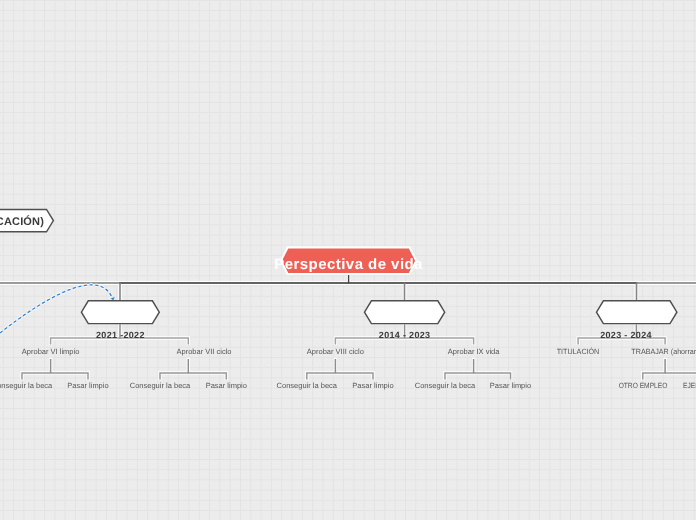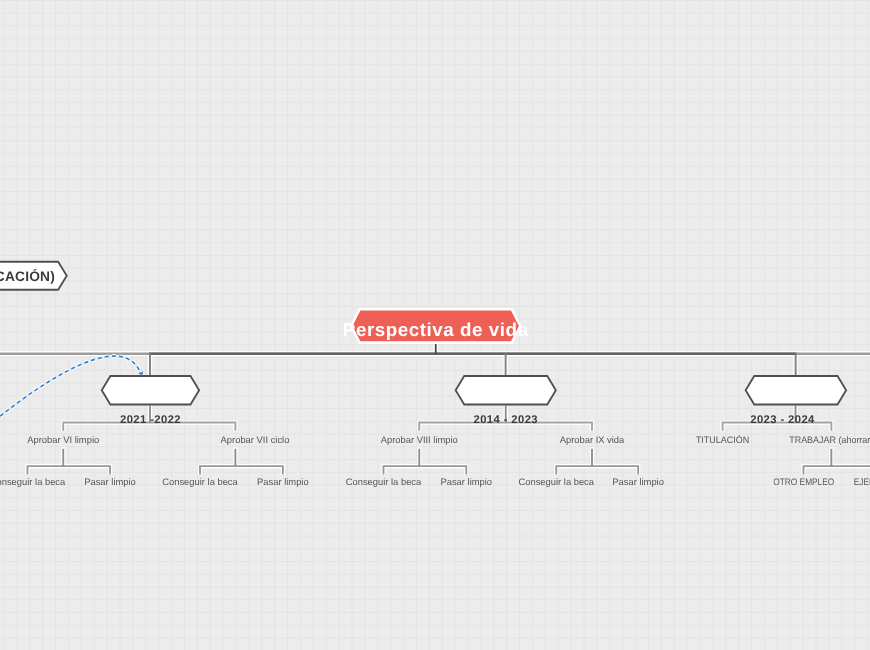--- a/index.html
+++ b/index.html
@@ -98,21 +98,21 @@
   </svg>
 
   <div id="labels">
     <div class="lbl root-label">Perspectiva de vida</div>
     <div class="lbl yr" style="left:120.4px">2021 -2022</div>
     <div class="lbl yr" style="left:404.6px">2014 - 2023</div>
     <div class="lbl yr" style="left:626px">2023 - 2024</div>
 
     <div class="lbl l2" style="left:50.6px">Aprobar VI limpio</div>
     <div class="lbl l2" style="left:204px">Aprobar VII ciclo</div>
-    <div class="lbl l2" style="left:335.4px">Aprobar VIII limpio</div>
+    <div class="lbl l2" style="left:335.4px">Aprobar VIII ciclo</div>
     <div class="lbl l2" style="left:473.6px">Aprobar IX vida</div>
     <div class="lbl l2 caps2" style="left:578.1px">TITULACIÓN</div>
     <div class="lbl l2 caps2" style="left:665.1px">TRABAJAR (ahorrar)</div>
 
     <div class="lbl l3" style="left:22px">Conseguir la beca</div>
     <div class="lbl l3" style="left:88px">Pasar limpio</div>
     <div class="lbl l3" style="left:160px">Conseguir la beca</div>
     <div class="lbl l3" style="left:226.3px">Pasar limpio</div>
     <div class="lbl l3" style="left:306.8px">Conseguir la beca</div>
     <div class="lbl l3" style="left:373px">Pasar limpio</div>

